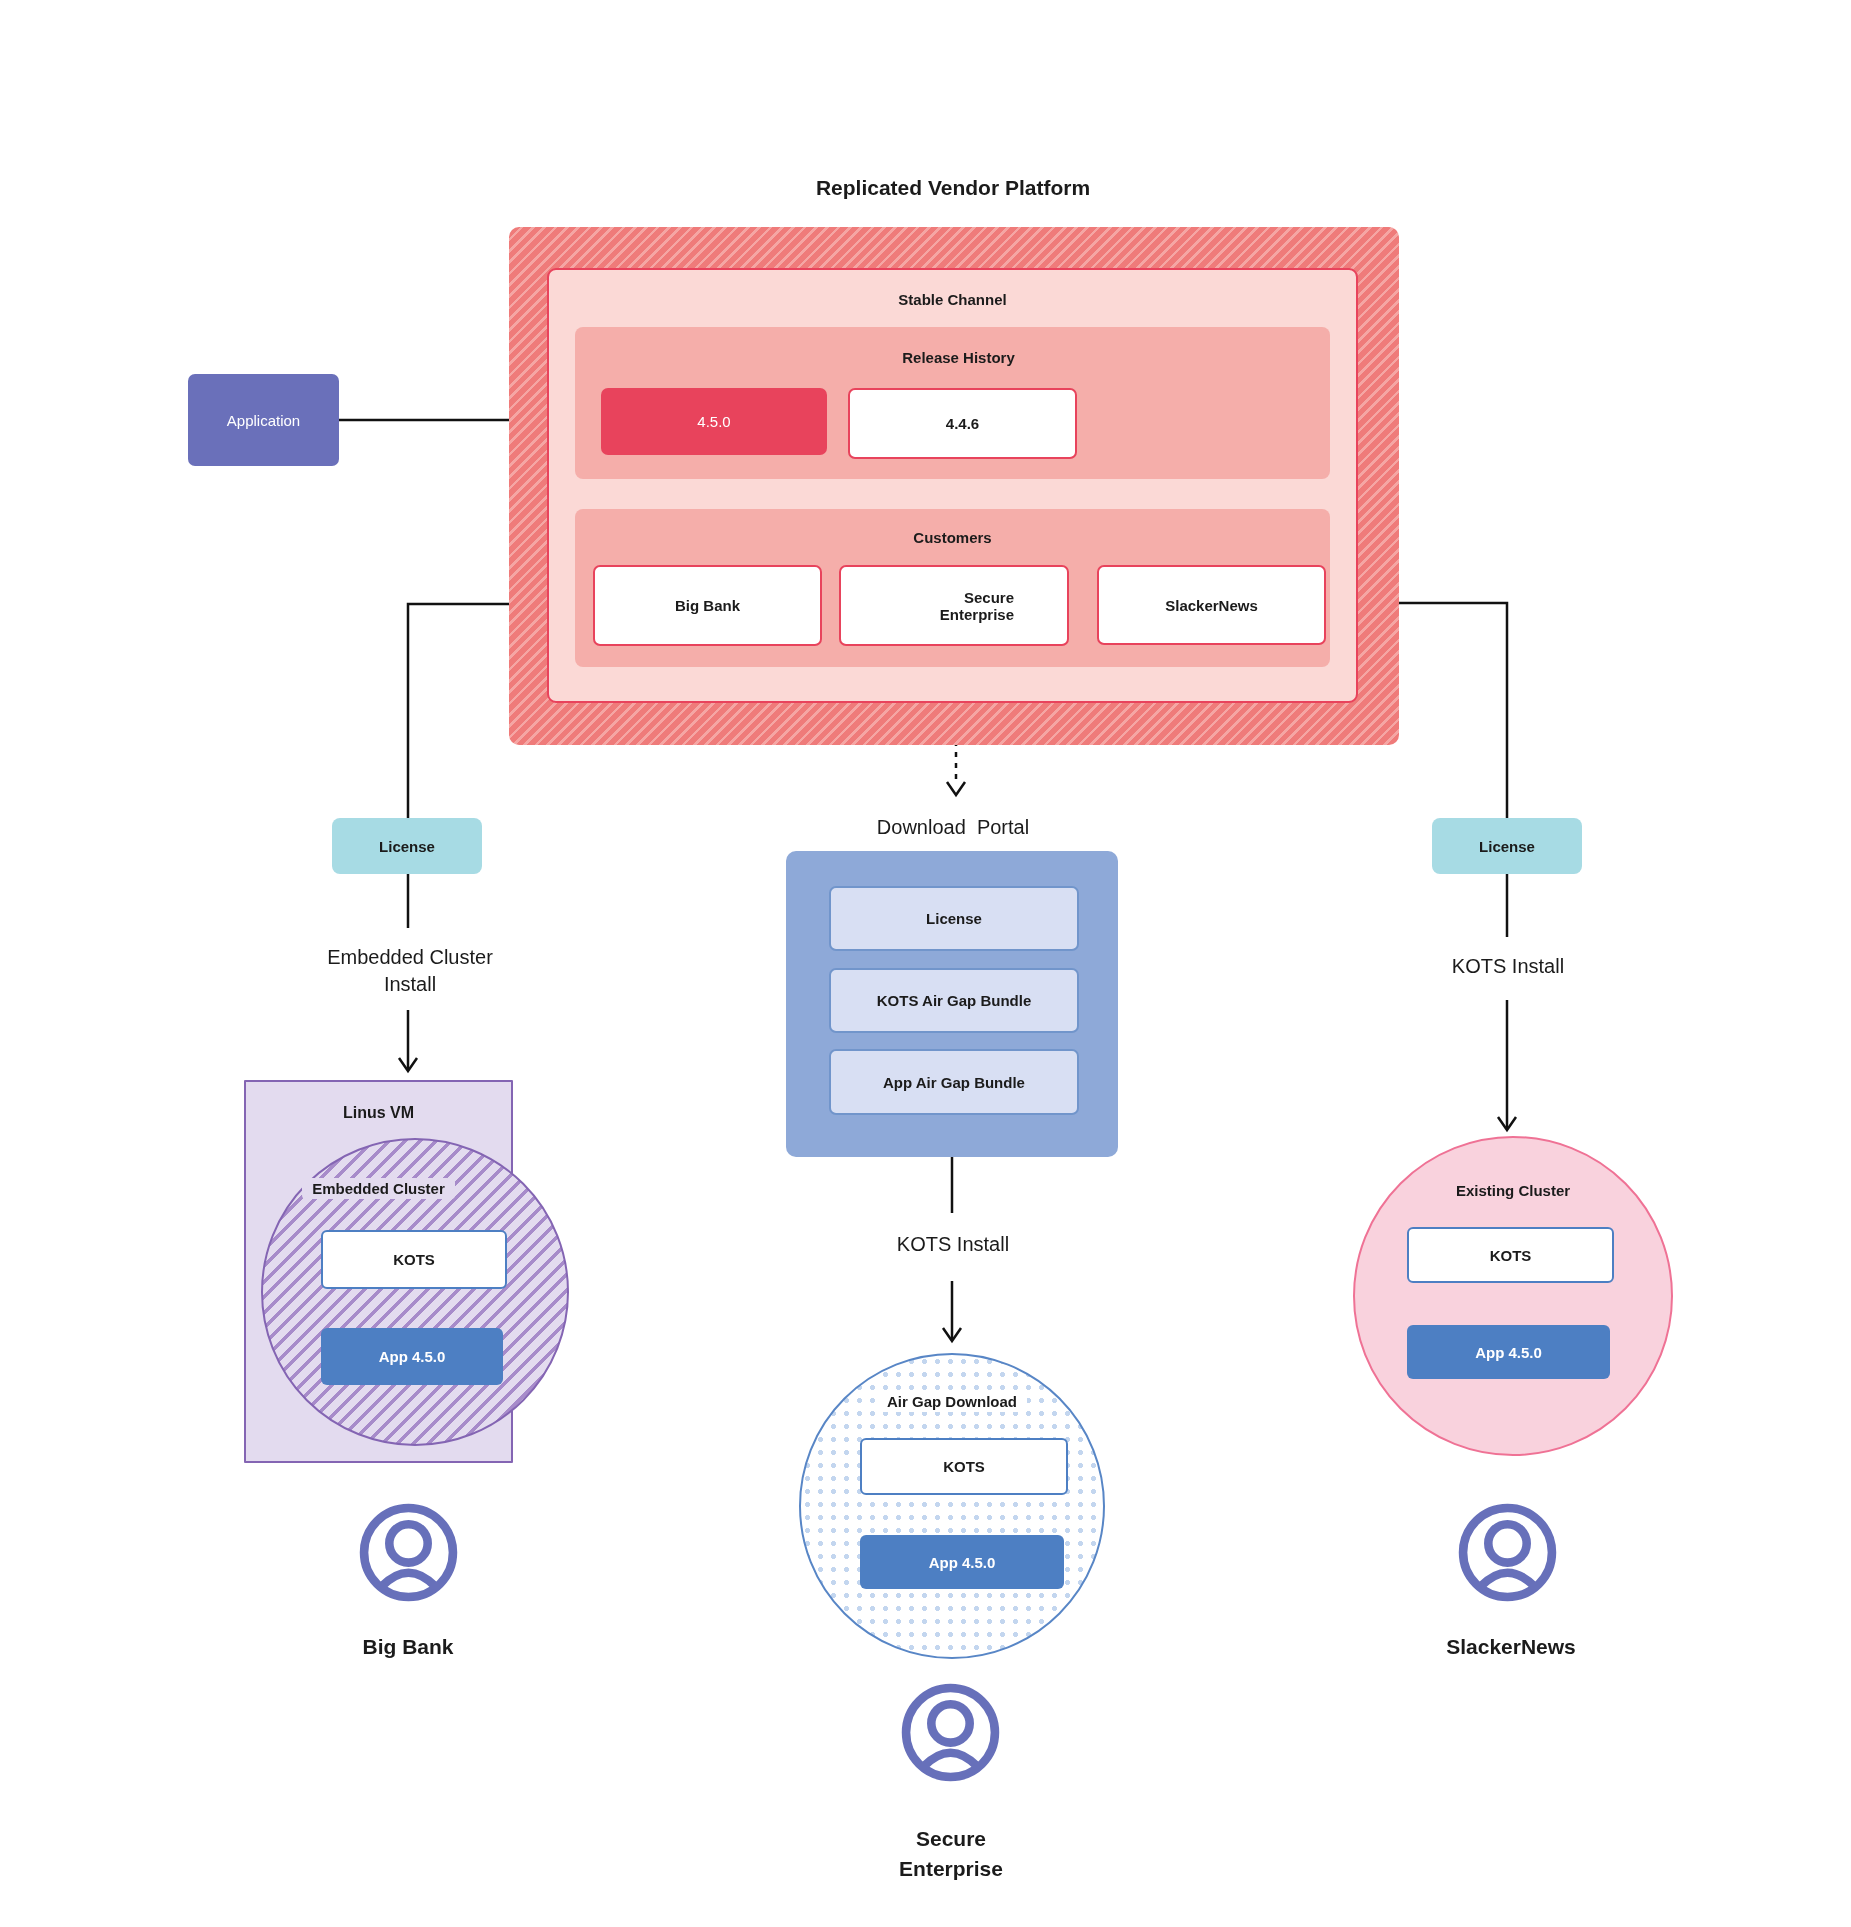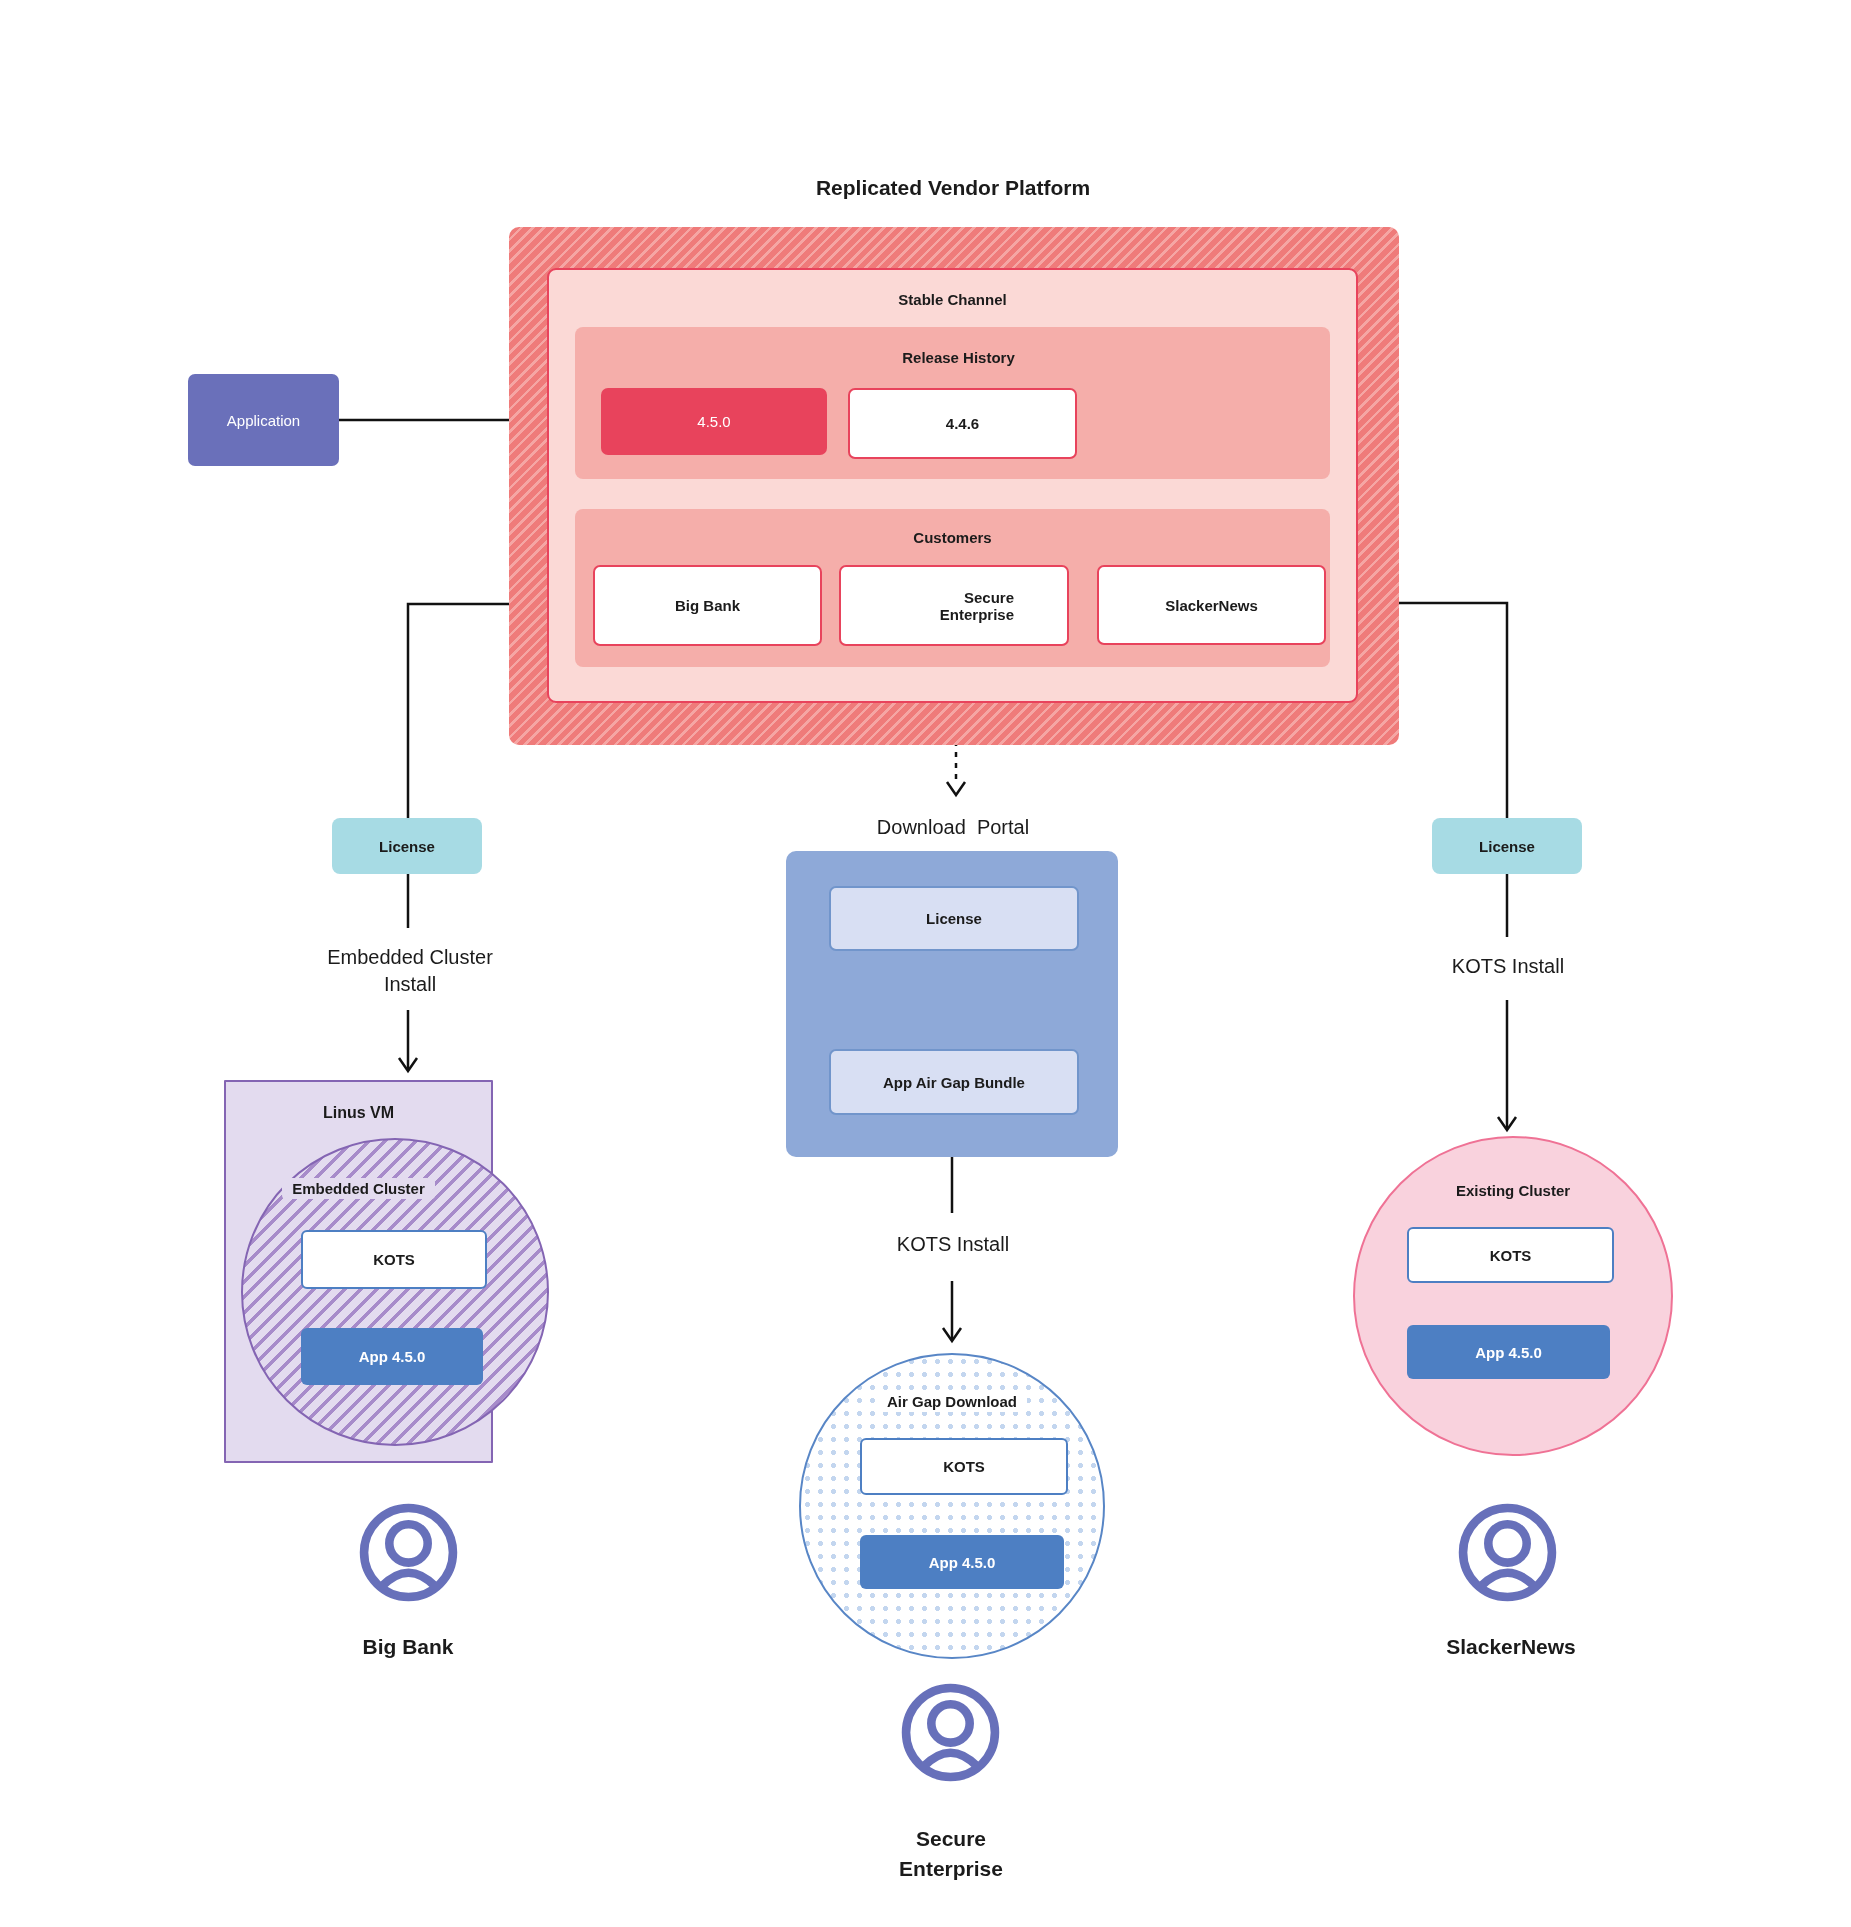--- a/index.html
+++ b/index.html
@@ -45,21 +45,21 @@
   
   .flow-label{z-index:2;text-align:center;font-size:20px;font-weight:400;line-height:27px;}
 
   
   .portal{left:786px;top:851px;width:332px;height:306px;border-radius:10px;background:var(--portal-blue);}
   .portal-item{position:absolute;left:43px;width:246px;height:61px;border-radius:7px;
     background:var(--portal-item-fill);border:2px solid var(--portal-item-border);
     display:flex;align-items:center;justify-content:center;font-size:15px;font-weight:600;}
 
   
-  .vm-box{left:224px;top:1080px;width:269px;height:383px;border-radius:1px;
+  .vm-box{left:244px;top:1080px;width:269px;height:383px;border-radius:1px;
     background:var(--purple-fill);border:2px solid var(--purple-border);}
   .vm-circle{position:absolute;left:15px;top:56px;width:304px;height:304px;border-radius:50%;
     border:2px solid var(--purple-border);
     background:repeating-linear-gradient(135deg,
       var(--purple-stripe) 0px, var(--purple-stripe) 3.6px,
       var(--purple-fill) 3.6px, var(--purple-fill) 11px);}
   .cluster-label{position:absolute;left:0;right:0;text-align:center;font-size:15px;font-weight:600;z-index:3;}
   .cluster-label span{padding:2px 10px;border-radius:4px;}
 
   .kots-box{position:absolute;background:#fff;border:2px solid var(--kots-border);border-radius:6px;
@@ -185,20 +185,23 @@
     </g>
   </svg>
   <div class="abs user-label" style="left:258px;top:1632px;width:300px;">Big Bank</div>
 
   <div class="abs flow-label" style="left:753px;top:814px;width:400px;white-space:pre;">Download  Portal</div>
 
   <div class="node portal">
     <div class="portal-item" style="top:35px;">
       <span>License</span>
     </div>
+    <div class="portal-item" style="top:117px;">
+      <span>KOTS Air Gap Bundle</span>
+    </div>
     <div class="portal-item" style="top:198px;height:62px;">
       <span>App Air Gap Bundle</span>
     </div>
   </div>
 
   <div class="abs flow-label" style="left:803px;top:1231px;width:300px;">KOTS Install</div>
 
   <div class="node airgap-circle">
     <div class="cluster-label" style="top:38px;">
       <span style="background:#fff;">Air Gap Download</span>

